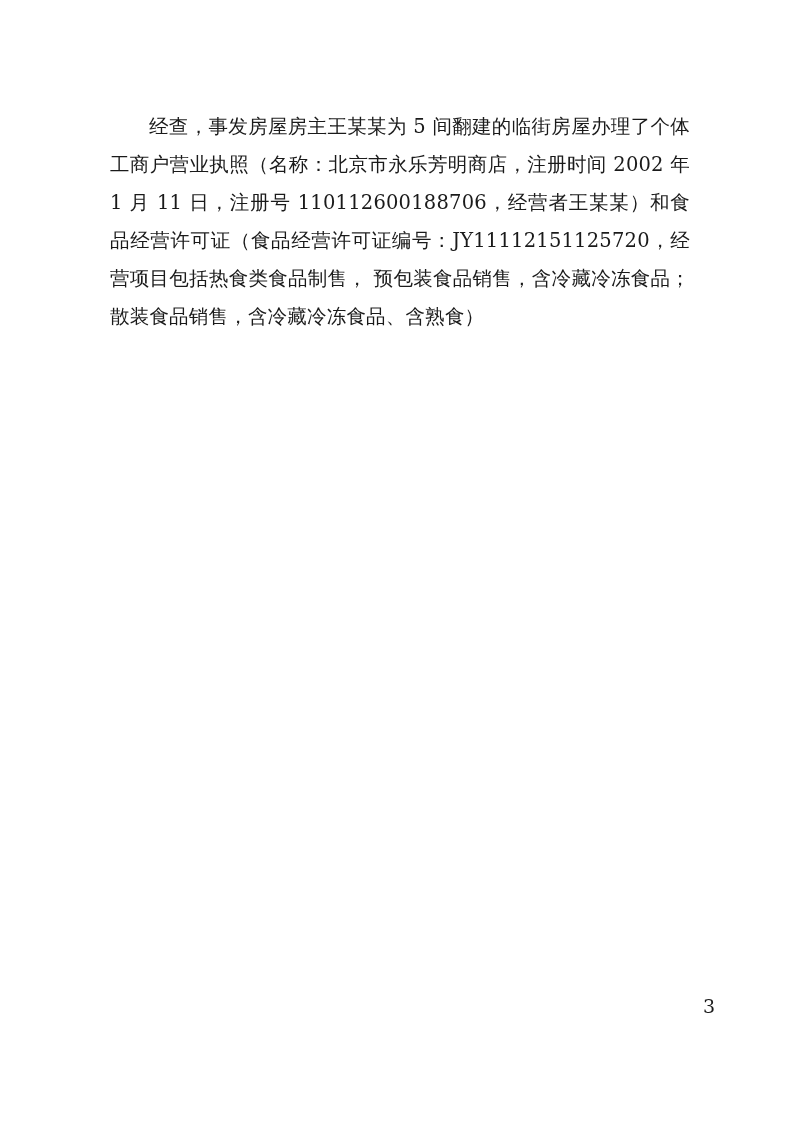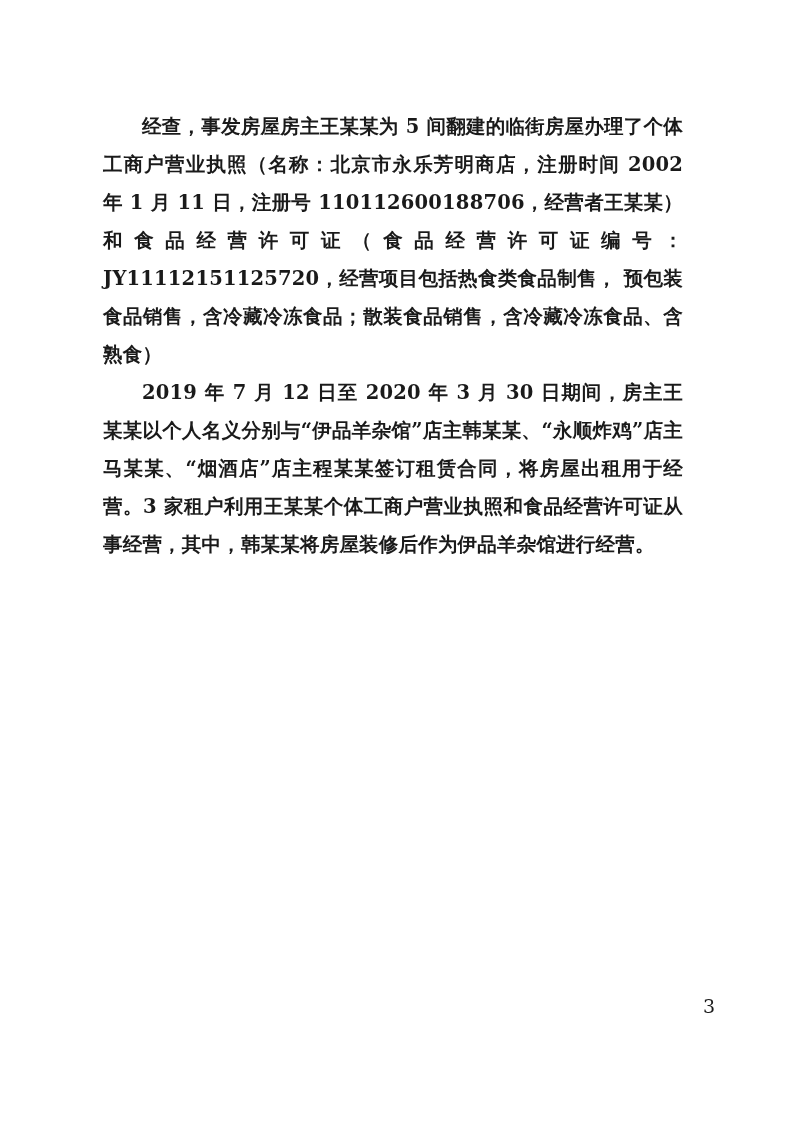--- a/index.html
+++ b/index.html
@@ -18,24 +18,23 @@
   .page {
     position: absolute;
     left: 0;
     top: 0;
     width: 793px;
     height: 1122px;
     background: #ffffff;
   }
   .content {
     position: absolute;
-    left: 103px;
+    left: 110px;
     top: 108px;
     width: 580px;
-    font-weight: bold;
   }
   .para {
     font-size: 19.5px;
     line-height: 38px;
     text-align: justify;
     text-justify: inter-ideograph;
     letter-spacing: 0.2px;
     margin: 0;
     text-indent: 0;
   }
@@ -53,16 +52,15 @@
     font-family: "DejaVu Serif", "Liberation Serif", serif;
     color: #1a1a1a;
   }
 </style>
 </head>
 <body>
 
 <div class="page">
   <div class="content">
     <p class="para indent">经查，事发房屋房主王某某为 5 间翻建的临街房屋办理了个体工商户营业执照（名称：北京市永乐芳明商店，注册时间 2002 年 1 月 11 日，注册号 110112600188706，经营者王某某）和食品经营许可证（食品经营许可证编号：JY11112151125720，经营项目包括热食类食品制售， 预包装食品销售，含冷藏冷冻食品；散装食品销售，含冷藏冷冻食品、含熟食）</p>
-    <p class="para indent">2019 年 7 月 12 日至 2020 年 3 月 30 日期间，房主王某某以个人名义分别与“伊品羊杂馆”店主韩某某、“永顺炸鸡”店主马某某、“烟酒店”店主程某某签订租赁合同，将房屋出租用于经营。3 家租户利用王某某个体工商户营业执照和食品经营许可证从事经营，其中，韩某某将房屋装修后作为伊品羊杂馆进行经营。</p>
   </div>
   <div class="page-number">3</div>
 </div>
 
 </body></html>

